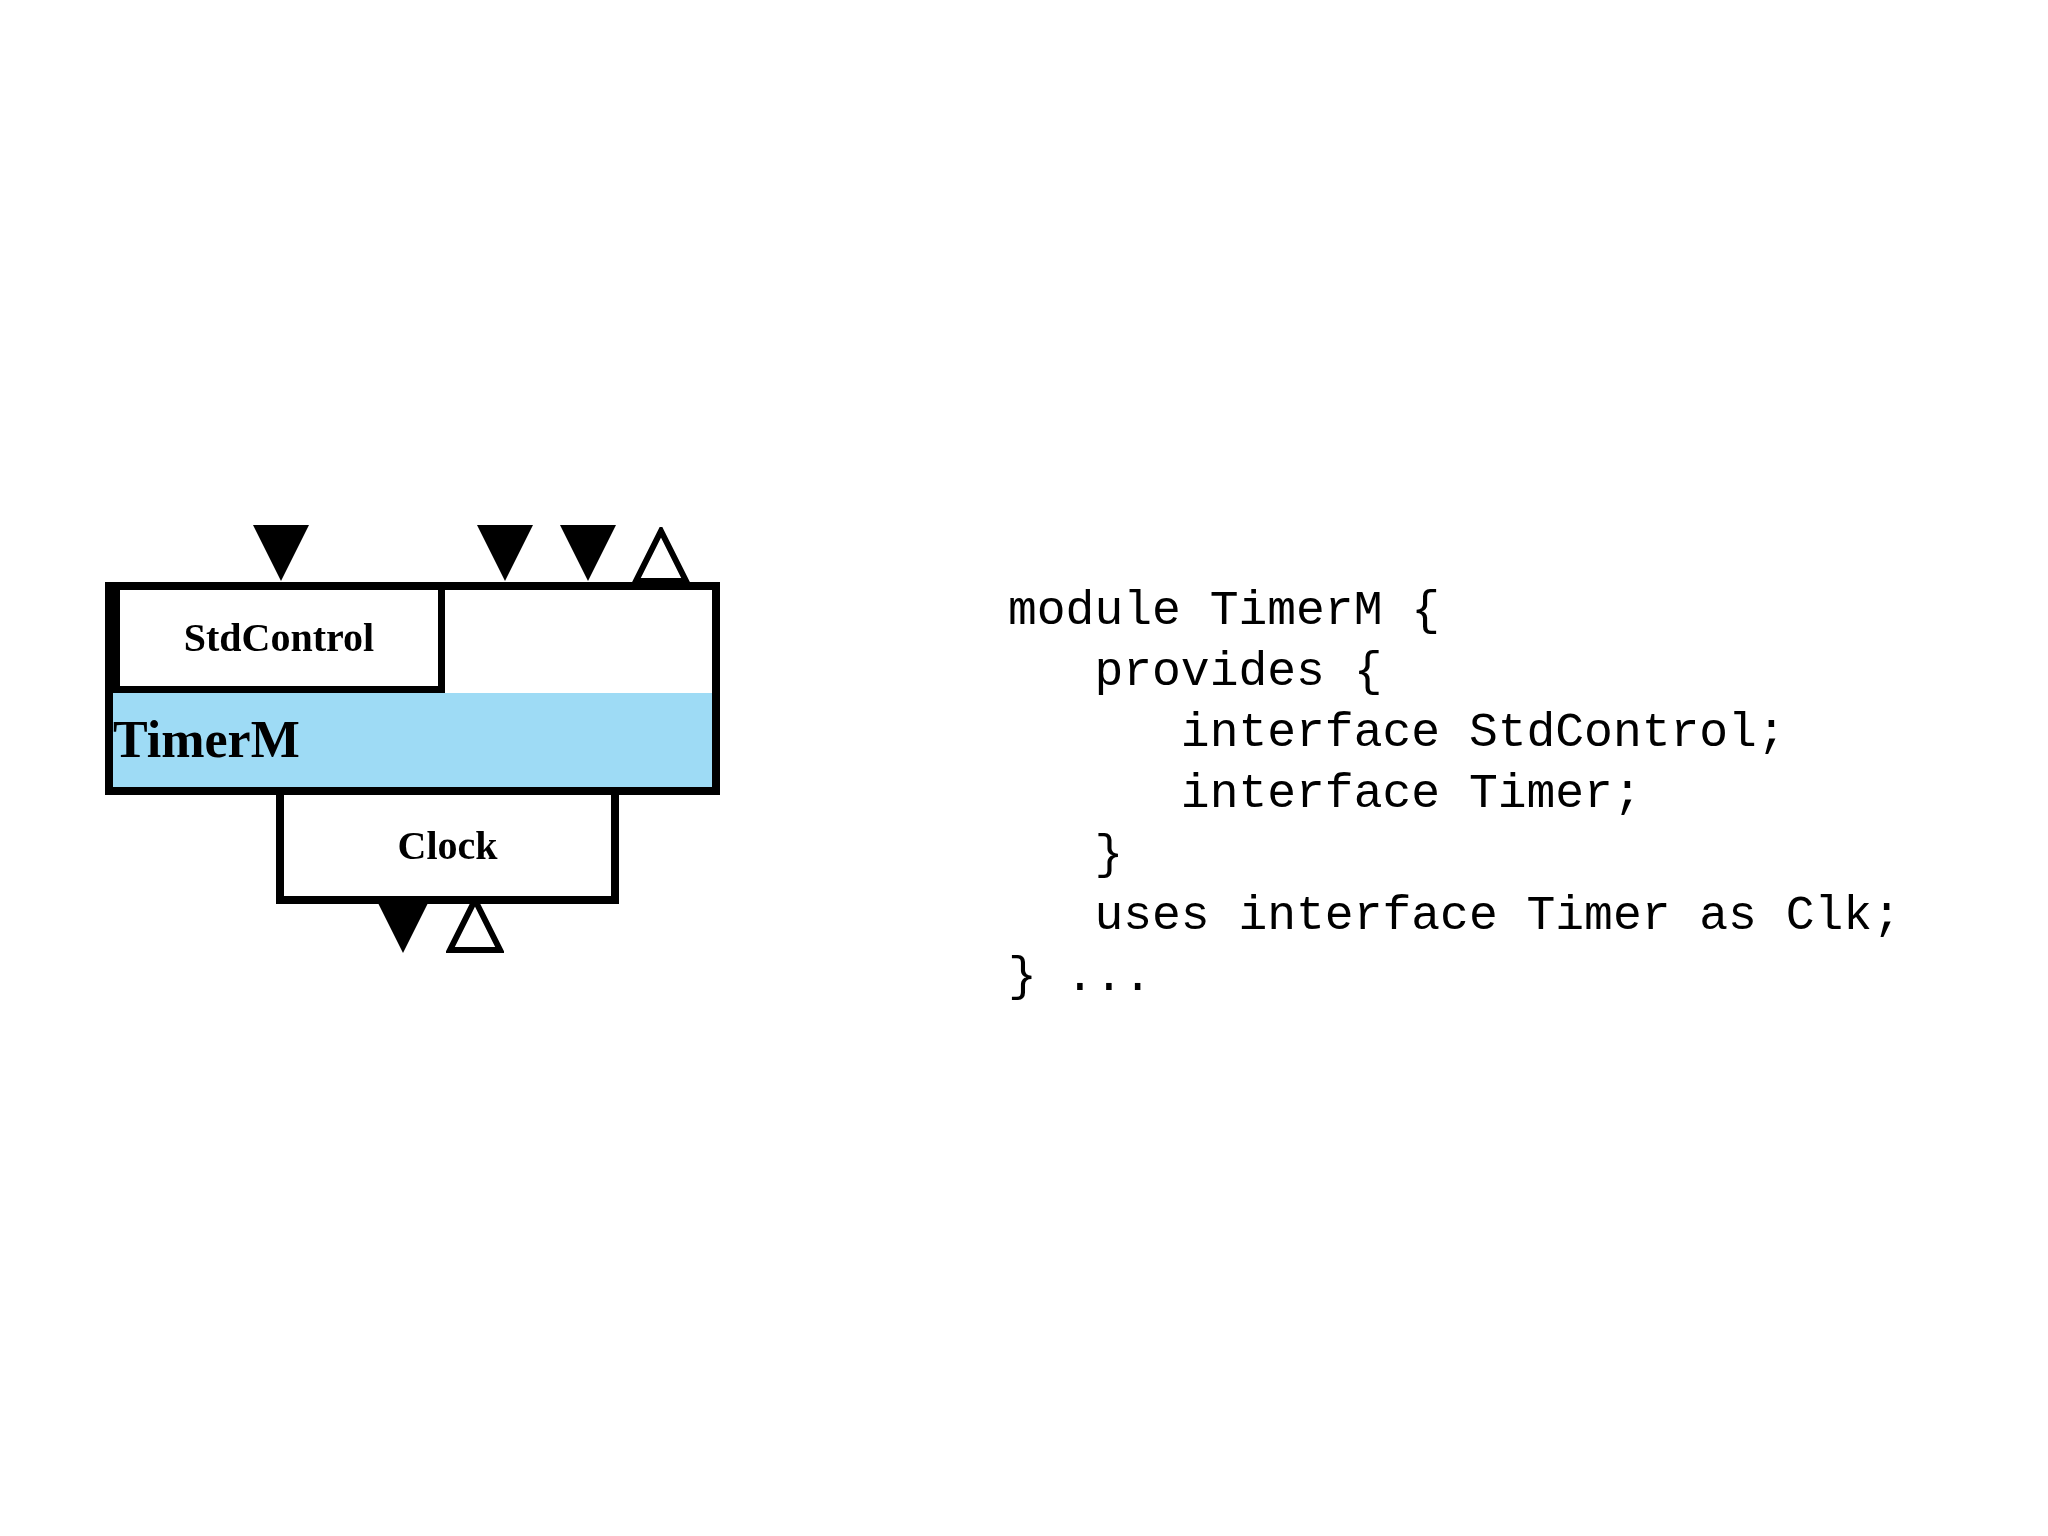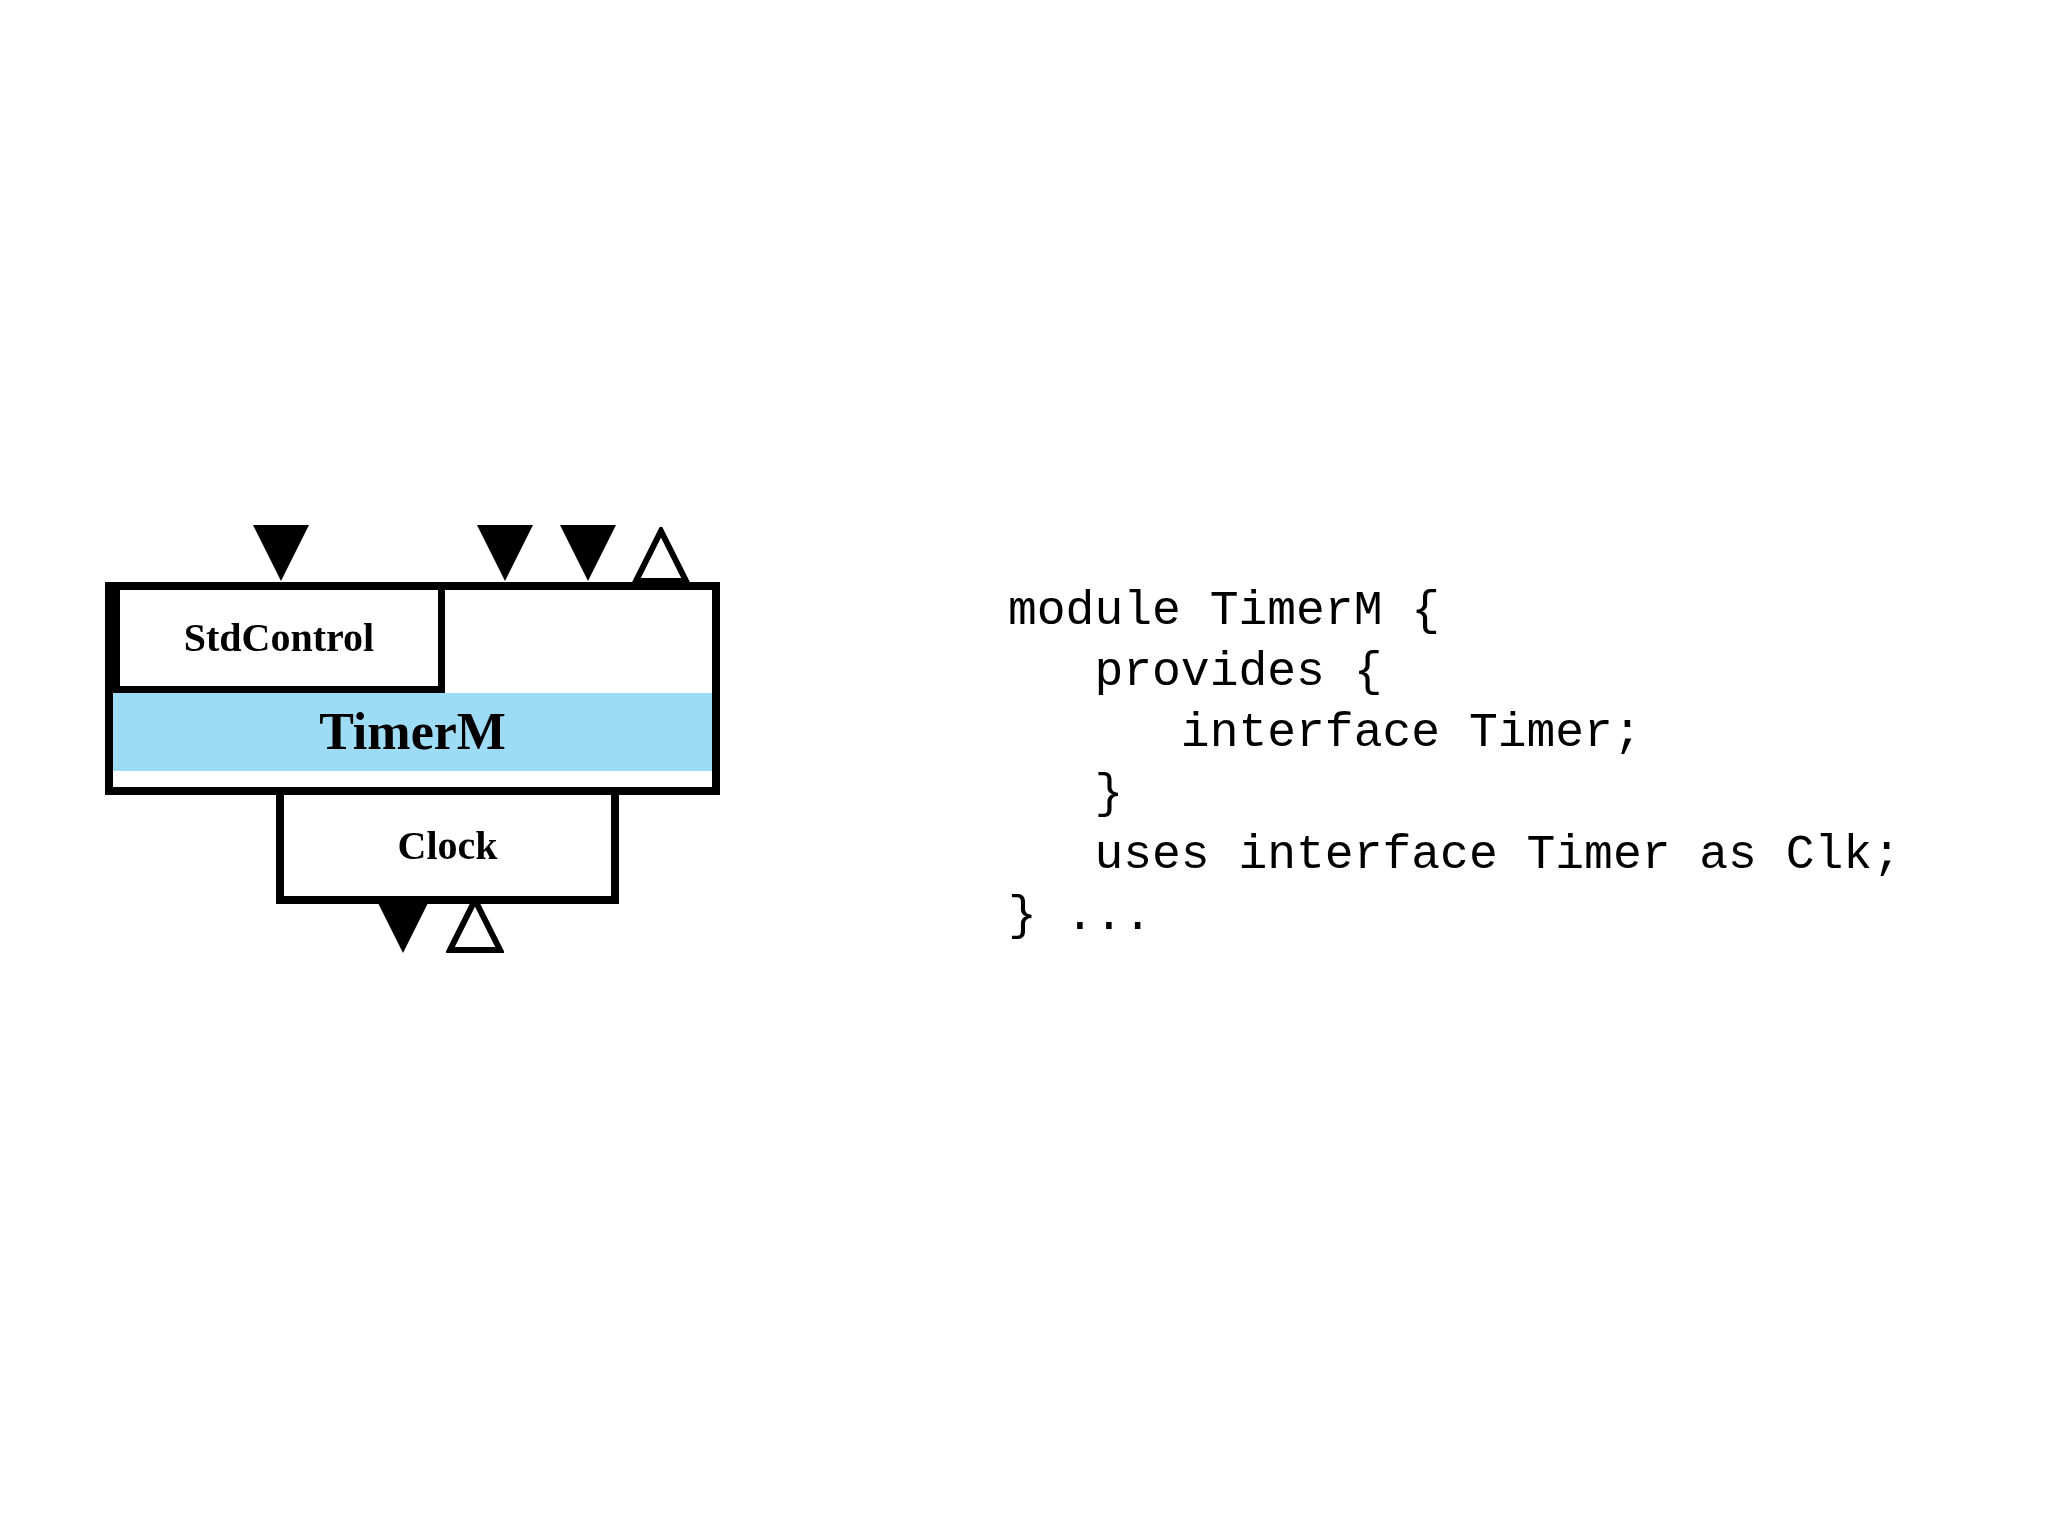--- a/index.html
+++ b/index.html
@@ -30,23 +30,23 @@
   }
   .box-label{
     font-weight:bold;
     font-size:40px;
     color:var(--line-color);
     line-height:1;
   }
   .stdcontrol-box{left:113px; top:583px; width:332px; height:110px;}
   .timer-box{left:438px; top:583px; width:275px; height:110px;}
   .timerm-band{
-    left:113px; top:693px; width:599px; height:78px;
+    left:113px; top:693px; width:599px; height:94px;
     background:var(--component-fill);
-    display:flex;align-items:center;justify-content:center;
+    display:flex;align-items:center;
   }
   .timerm-band .box-label{font-size:52px;}
   .clock-box{
     left:276px; top:787px; width:343px; height:117px;
     border:8px solid var(--line-color);
     background:#ffffff;
     display:flex;align-items:center;justify-content:center;
   }
 
   
@@ -111,19 +111,20 @@
     <polygon points="1,1 57,1 29,57"></polygon>
   </svg>
   <svg class="abs tri tri-open" style="left:446px;top:896px;" viewBox="0 0 58 58">
     <polygon points="29,4 54,54 4,54"></polygon>
   </svg>
 
 
   <div class="abs code-block">
     <div class="code-line">module TimerM {</div>
     <div class="code-line">   provides {</div>
+    <div class="code-line">      interface StdControl;</div>
     <div class="code-line">      interface Timer;</div>
     <div class="code-line">   }</div>
     <div class="code-line">   uses interface Timer as Clk;</div>
     <div class="code-line">} ...</div>
   </div>
 
 </div>
 
 </body></html>

